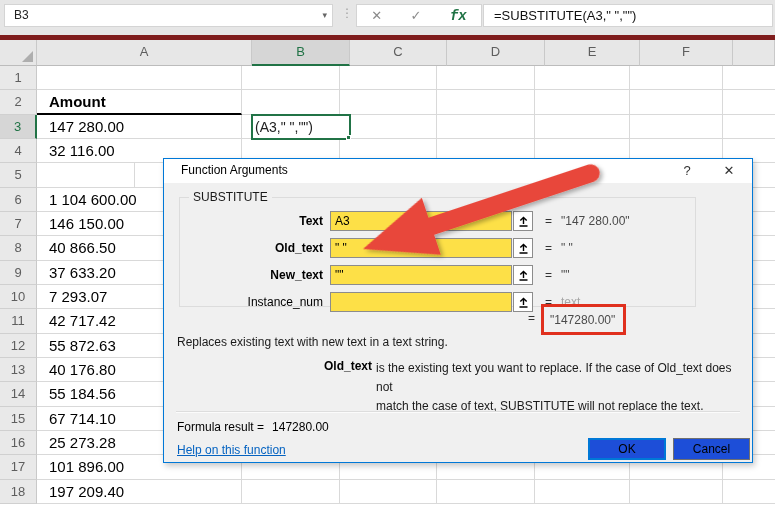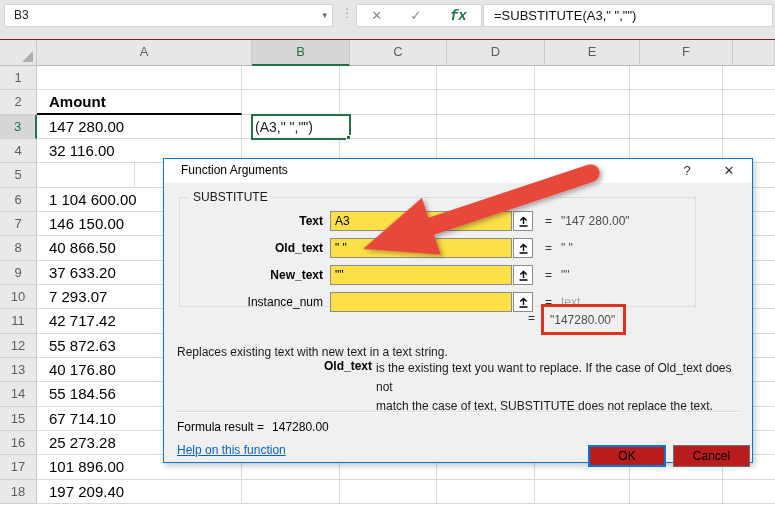--- a/index.html
+++ b/index.html
@@ -2,21 +2,21 @@
 <html><head>
 <meta charset="utf-8">
 <style>
   * { margin:0; padding:0; box-sizing:border-box; }
   html,body { width:775px; height:506px; overflow:hidden; background:#fff;
               font-family:"Liberation Sans", sans-serif; }
   .stage { position:relative; width:775px; height:506px; overflow:hidden; }
 
   
   .chrome { position:absolute; left:0; top:0; width:775px; height:40px;
-            background:#e6e6e6; border-bottom:1px solid #7f1d1d; }
+            background:#e6e6e6; border-bottom:5px solid #7f1d1d; }
   .namebox { position:absolute; left:4px; top:4px; width:329px; height:23px;
              background:#fff; border:1px solid #d4d4d4; font-size:12px; color:#222;
              line-height:21px; padding-left:9px; }
   .namebox .dd { position:absolute; right:5px; top:0; font-size:9px; color:#666; line-height:21px; }
   .vdots { position:absolute; left:341px; top:6px; color:#a0a0a0; font-size:12px; letter-spacing:0; }
   .fbtns { position:absolute; left:356px; top:4px; width:126px; height:23px;
            background:#fff; border:1px solid #d4d4d4; display:flex; align-items:center;
            justify-content:space-around; }
   .fbtns .fx-x, .fbtns .fx-ok { color:#8a8a8a; font-size:13px; }
   .fbtns .fx-fx { color:#1f7244; font-family:Liberation Mono, monospace; font-style:italic;
@@ -83,31 +83,31 @@
                  padding:0; }
   .fa-eq { margin-left:12px; width:10px; color:#333; }
   .fa-result { margin-left:6px; color:#4a4a4a; white-space:nowrap; }
   .fa-result.muted { color:#a6a6a6; }
 
   .res-eq { position:absolute; left:364px; top:152px; color:#333; }
   .res-box { position:absolute; left:377px; top:145px; width:85px; height:31px;
              border:3px solid #e0301e; display:flex; align-items:center; z-index:12; }
   .res-box .val { padding-left:6px; color:#4a4a4a; white-space:nowrap; }
 
-  .dlg-desc { position:absolute; left:13px; top:176px; color:#1a1a1a;margin-top:10px; }
+  .dlg-desc { position:absolute; left:13px; top:176px; color:#1a1a1a; }
   .param-name { position:absolute; left:160px; top:200px; font-weight:bold; }
   .param-help { position:absolute; left:212px; top:200px; width:366px; line-height:19px; color:#1a1a1a; }
   .dlg-sep { position:absolute; left:12px; right:12px; top:252px; height:2px;
              border-top:1px solid #ddd; border-bottom:1px solid #fbfbfb; }
   .fresult { position:absolute; left:13px; top:261px; display:flex; }
   .fresult .val { margin-left:8px;text-align:center; }
   .helplink { position:absolute; left:13px; top:284px; color:#0563c1; text-decoration:underline;
               cursor:pointer; }
-  .btn { position:absolute; top:279px; height:22px; background:#b91c1c; font-size:12px;
-         font-family:"Liberation Sans", sans-serif; text-align:center;margin-top:7px; }
+  .btn { position:absolute; top:279px; height:22px; background:#1d4ed8; font-size:12px;
+         font-family:"Liberation Sans", sans-serif; text-align:center; }
   .btn-ok { left:424px; width:78px; border:2px solid #0078d7; }
   .btn-cancel { left:509px; width:77px; border:1px solid #707070; }
 
   
   .arrow-svg { position:absolute; left:0; top:0; width:775px; height:506px;
                pointer-events:none; z-index:20; }
 </style>
 </head>
 <body>
 
@@ -410,21 +410,21 @@
 
     <span class="res-eq">=</span>
     <div class="res-box">
       <span class="val">"147280.00"</span>
     </div>
 
     <div class="dlg-desc">Replaces existing text with new text in a text string.</div>
     <div class="param-name">Old_text</div>
     <div class="param-help">
       <div>is the existing text you want to replace. If the case of Old_text does not</div>
-      <div>match the case of text, SUBSTITUTE does not replace the text.</div>
+      <div>match the case of text, SUBSTITUTE will not replace the text.</div>
     </div>
 
     <div class="dlg-sep"></div>
 
     <div class="fresult">
       <span>Formula result = </span>
       <span class="val">147280.00</span>
     </div>
 
     <a class="helplink">Help on this function</a>

